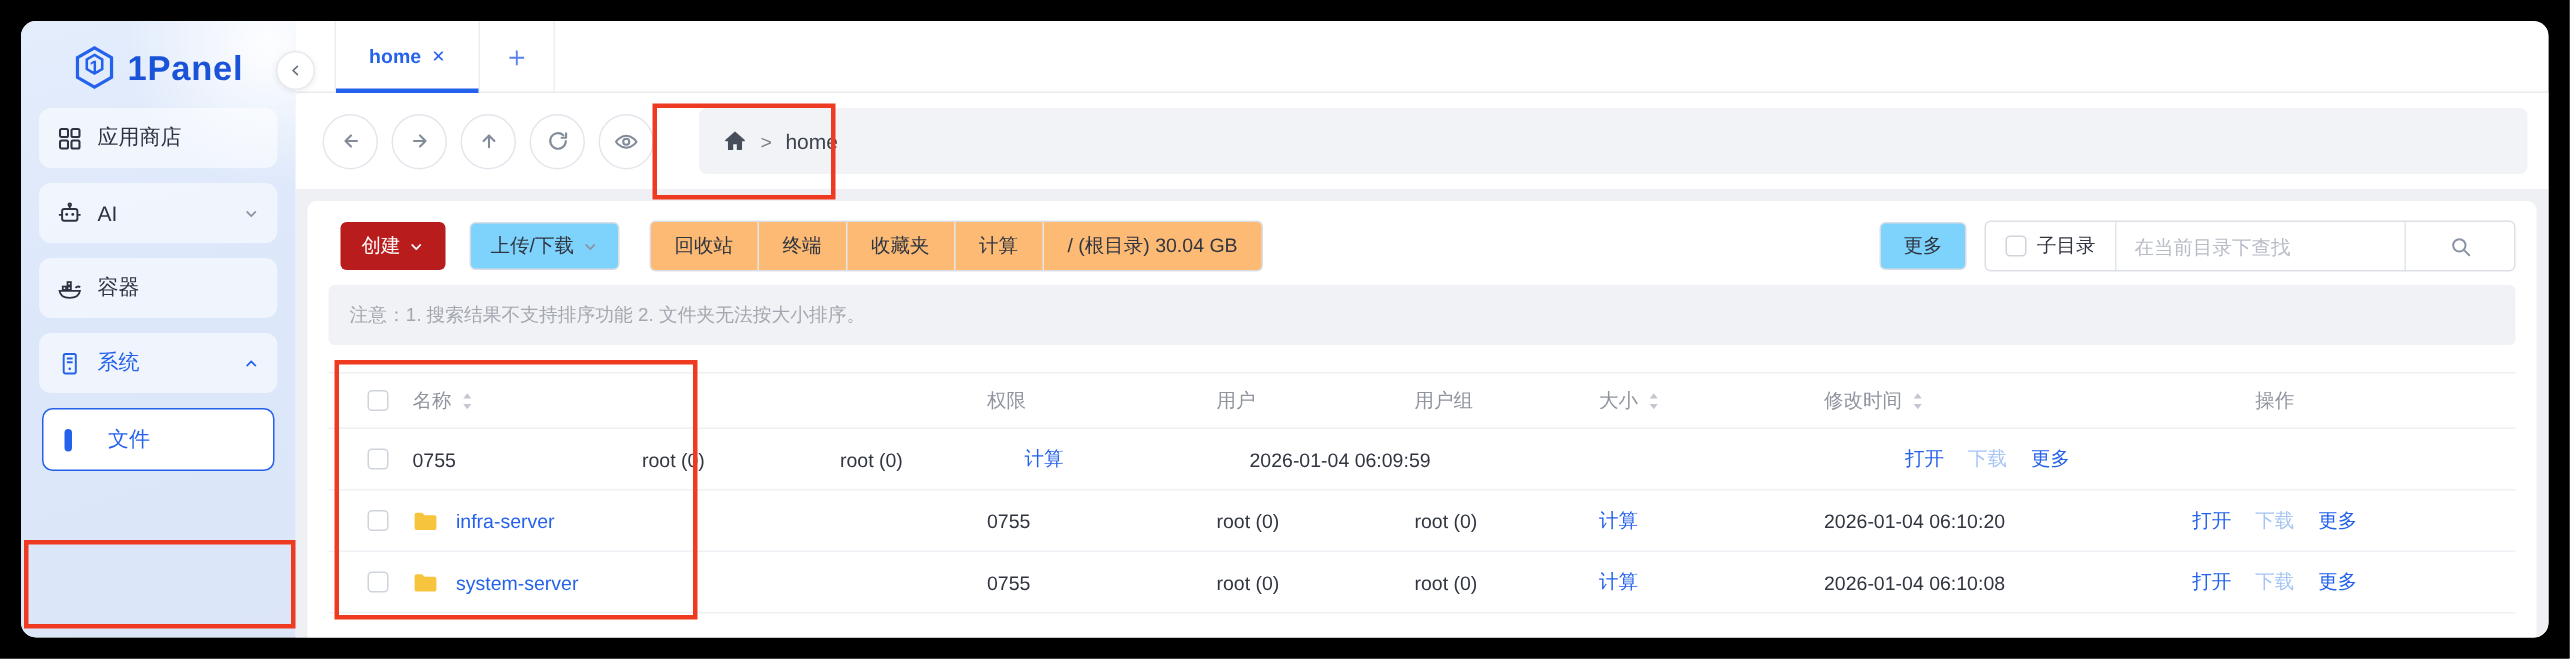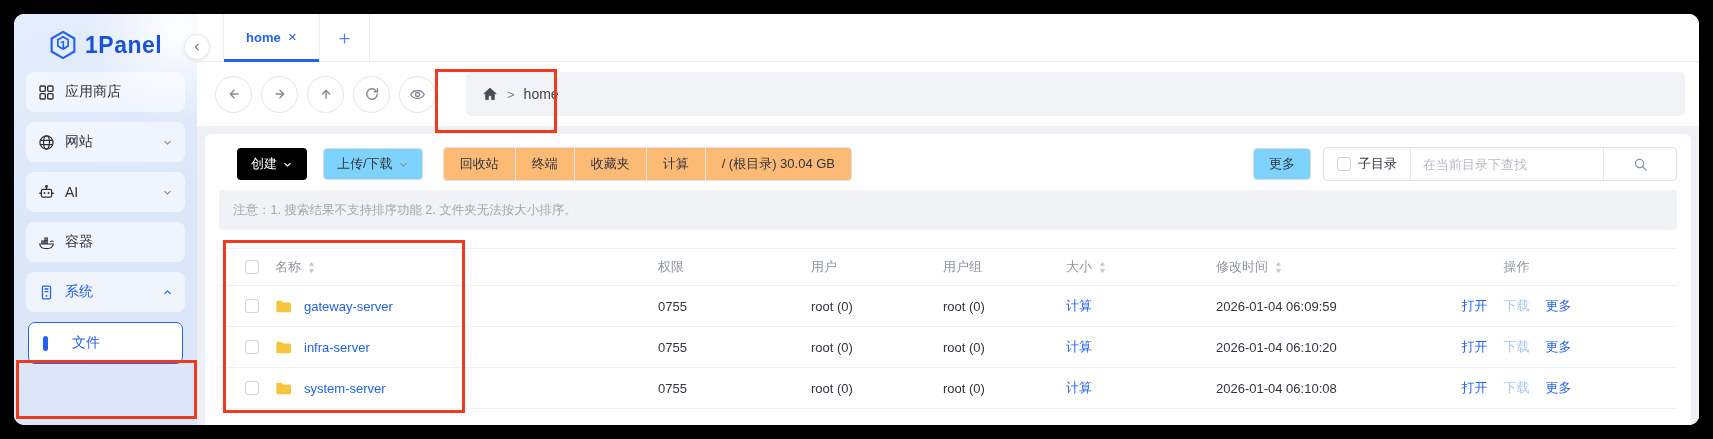--- a/index.html
+++ b/index.html
@@ -57,21 +57,21 @@
   .bc-cur{color:#3c424d;font-size:14px;}
 
   .bodybg{flex:1;background:#eef0f3;padding:8px 8px 0 8px;box-sizing:border-box;min-height:0;}
   .card{background:#fff;border-radius:6px 6px 0 0;height:100%;box-sizing:border-box;
       padding:0 14px;display:flex;flex-direction:column;}
 
   
   .toolbar{margin-top:14px;height:32px;display:flex;align-items:center;flex:0 0 auto;}
   .btn{height:32px;border-radius:4px;display:inline-flex;align-items:center;justify-content:center;
       font-size:13px;box-sizing:border-box;cursor:pointer;}
-  .btn-primary{background:#000000;color:#fff;padding:0 14px;gap:5px;margin-left:18px;}
+  .btn-primary{background:#b91c1c;color:#fff;padding:0 14px;gap:5px;margin-left:8px;}
   .btn-plain{background:#7dd3fc;color:#303540;border:1px solid #d9dce3;padding:0 13px;gap:5px;}
   .up-btn{margin-left:16px;}
   .tool-group{margin-left:20px;height:32px;display:flex;align-items:stretch;border:1px solid #dcdfe6;
       border-radius:4px;background:#fdba74;overflow:hidden;}
   .tg-item{display:flex;align-items:center;padding:0 16px;font-size:13px;color:#303540;
       border-right:1px solid #e2e5ea;cursor:pointer;white-space:nowrap;}
   .tg-item:last-child{border-right:none;cursor:default;}
   .toolbar-right{margin-left:auto;display:flex;align-items:center;}
   .more-btn{padding:0 15px;}
   .search-group{margin-left:12px;height:32px;display:flex;align-items:stretch;
@@ -141,35 +141,20 @@
               <rect x="9.1" y="1.9" width="5" height="5" rx="1"></rect>
               <rect x="1.9" y="9.1" width="5" height="5" rx="1"></rect>
               <rect x="9.1" y="9.1" width="5" height="5" rx="1"></rect>
             </svg>
           </span>
           <span class="lbl">应用商店</span>
         </div>
         <div class="side-item">
           <span class="icon">
             <svg width="17" height="17" viewBox="0 0 16 16" fill="none" stroke="currentColor" stroke-width="1.2">
-              <circle cx="8" cy="8" r="6.2"></circle>
-              <ellipse cx="8" cy="8" rx="2.8" ry="6.2"></ellipse>
-              <path d="M2 5.9h12M2 10.1h12"></path>
-            </svg>
-          </span>
-          <span class="lbl">网站</span>
-          <span class="chev">
-            <svg width="11" height="11" viewBox="0 0 16 16" fill="none" stroke="currentColor" stroke-width="1.7" stroke-linecap="round" stroke-linejoin="round">
-              <path d="M4 6.3 8 10.2 12 6.3"></path>
-            </svg>
-          </span>
-        </div>
-        <div class="side-item">
-          <span class="icon">
-            <svg width="17" height="17" viewBox="0 0 16 16" fill="none" stroke="currentColor" stroke-width="1.2">
               <rect x="3.2" y="5" width="9.6" height="7.4" rx="1.4"></rect>
               <path d="M8 3v2"></path>
               <circle cx="8" cy="2.4" r=".8"></circle>
               <path d="M1.2 8.7h2M12.8 8.7h2"></path>
               <circle cx="6.1" cy="8.4" r=".9" fill="currentColor" stroke="none"></circle>
               <circle cx="9.9" cy="8.4" r=".9" fill="currentColor" stroke="none"></circle>
             </svg>
           </span>
           <span class="lbl">AI</span>
           <span class="chev">
@@ -361,28 +346,20 @@
             </div>
             <div class="cell col-actions">
                 <span>操作</span>
               </div>
           </div>
           <div id="table-body">
   <div class="trow tbody-row">
     <div class="cell col-cb">
                   <span class="cb"></span>
                 </div>
-    <div class="cell col-name">
-      <span class="icon">
-        <svg width="17" height="17" viewBox="0 0 16 16">
-                      <path d="M1.3 3.9c0-.7.6-1.3 1.3-1.3h3.3l1.8 1.7h6c.8 0 1.3.6 1.3 1.3v6.6c0 .7-.5 1.3-1.3 1.3H2.6c-.7 0-1.3-.6-1.3-1.3Z" fill="#f7c53d"></path>
-                    </svg>
-      </span>
-      <span class="name-link">gateway-server</span>
-    </div>
     <div class="cell col-perm">0755</div>
     <div class="cell col-user">root (0)</div>
     <div class="cell col-group">root (0)</div>
     <div class="cell col-size">
                   <span class="blue-link">计算</span>
                 </div>
     <div class="cell col-mtime">2026-01-04 06:09:59</div>
     <div class="cell col-actions">
                   <span class="act">打开</span>
                   <span class="act muted">下载</span>

